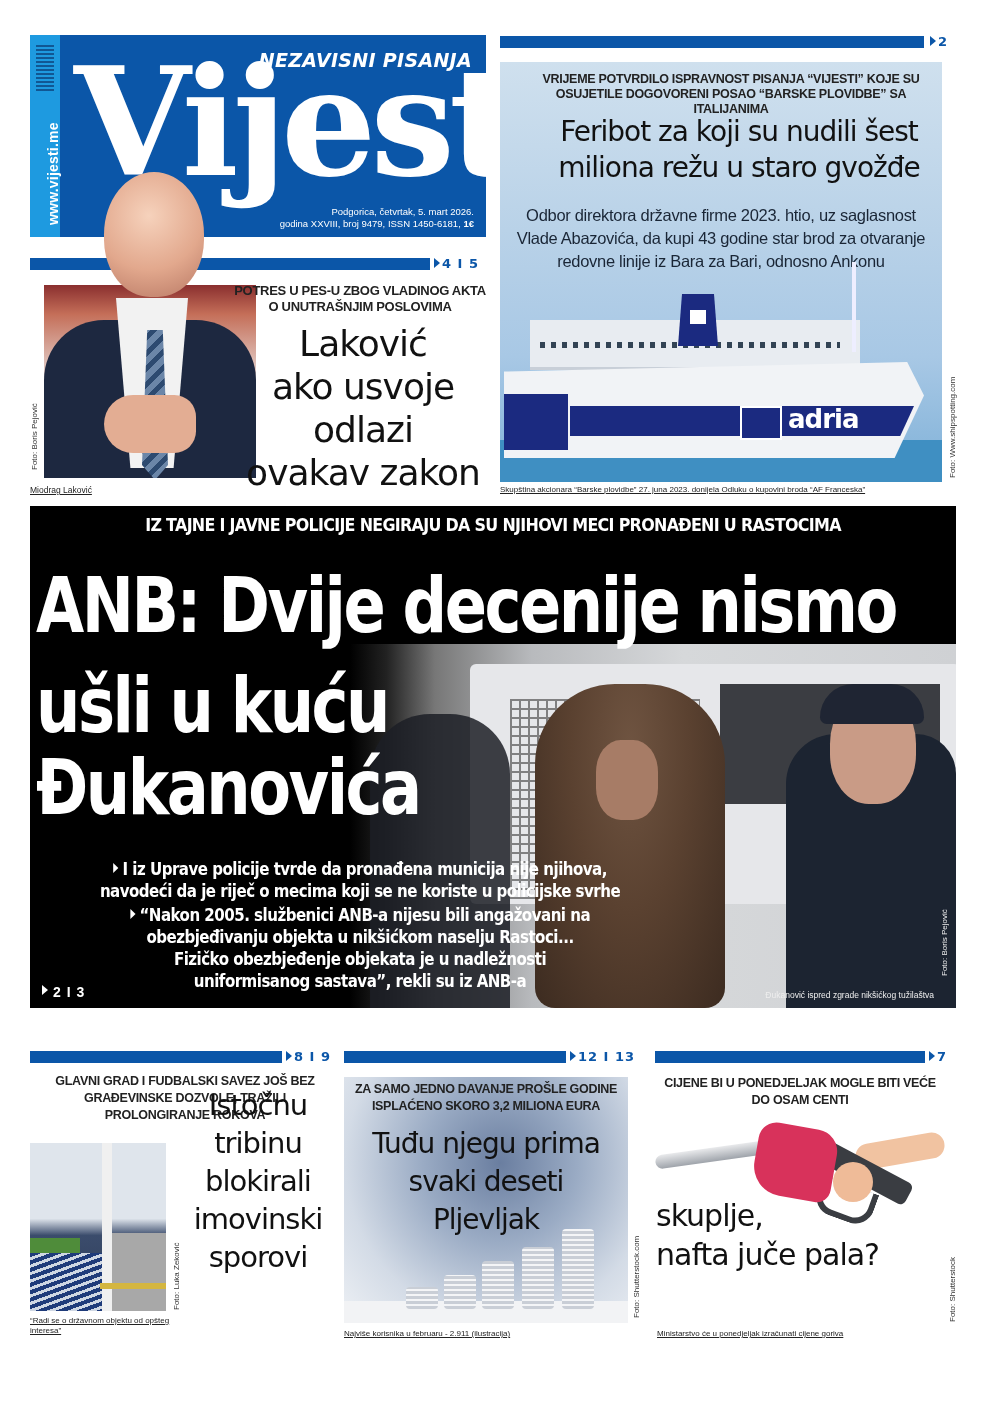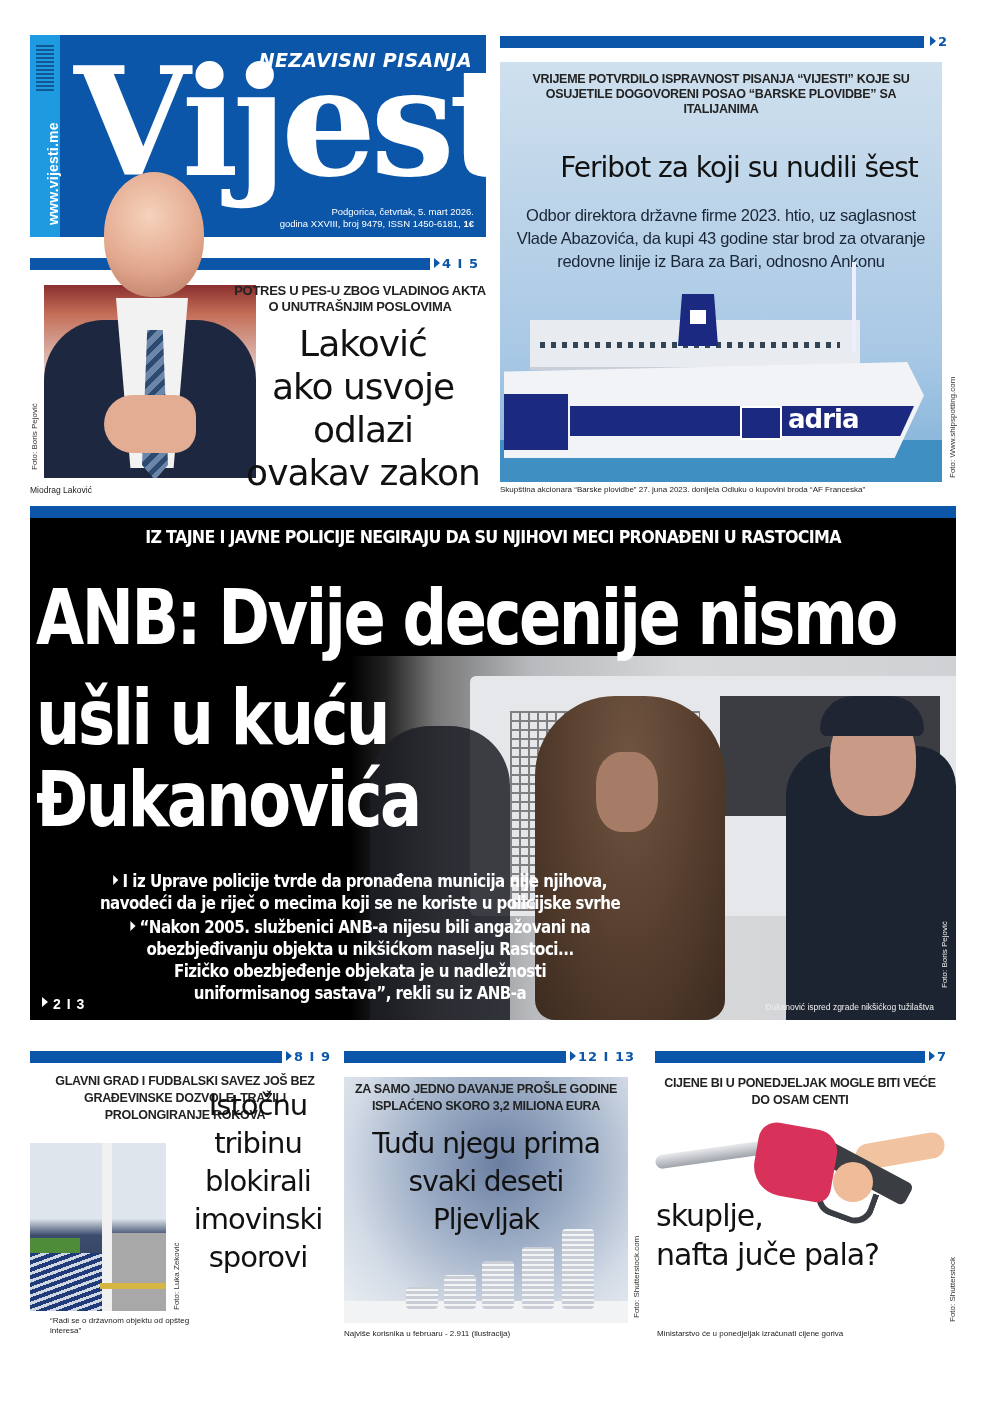--- a/index.html
+++ b/index.html
@@ -25,21 +25,21 @@
 
   
   #lakovic-photo { left: 44px; top: 170px; width: 212px; height: 308px; overflow: hidden; }
   #lakovic-photo .bg { position: absolute; left: 0; top: 115px; width: 212px; height: 193px; background: linear-gradient(180deg,#8a2f2f 0%,#c46e58 15%, #ededed 55%, #f4f4f4 100%); }
   #lakovic-photo .head { position: absolute; left: 60px; top: 2px; width: 100px; height: 125px; border-radius: 50% 50% 46% 46%; background: radial-gradient(circle at 45% 35%, #f6d2bc 0%, #e2a88d 55%, #b77763 100%); }
   #lakovic-photo .suit { position: absolute; left: 0; top: 150px; width: 212px; height: 160px; background: #1d2840; border-radius: 60px 60px 0 0; }
   #lakovic-photo .shirt { position: absolute; left: 72px; top: 128px; width: 72px; height: 170px; background: #f2f2f2; clip-path: polygon(0 0,100% 0,80% 100%,20% 100%); }
   #lakovic-photo .tie { position: absolute; left: 98px; top: 160px; width: 26px; height: 150px; background: repeating-linear-gradient(135deg,#6b86a8 0 6px,#2d4a70 6px 11px); clip-path: polygon(20% 0,80% 0,100% 90%,50% 100%,0 90%); }
   #lakovic-photo .hand { position: absolute; left: 60px; top: 225px; width: 92px; height: 58px; border-radius: 40px 30px 30px 40px; background: #e3ad93; }
   .photo-credit-v { position: absolute; transform-origin: 0 0; transform: rotate(-90deg); font-size: 8px; color: #333; white-space: nowrap; }
-  .caption { position: absolute; font-size: 8.5px; color: #222; line-height: 11px; }
+  .caption { position: absolute; font-size: 8.5px; color: #222; line-height: 11px; text-decoration: underline; }
 
   
   .kicker { position: absolute; font-family: "Liberation Sans", sans-serif; font-weight: bold; text-transform: uppercase; color: #222; font-size: 13px; line-height: 16px; text-align: center; letter-spacing: -0.3px; }
   .headline { position: absolute; font-family: "DejaVu Sans", sans-serif; color: #111; text-align: center; letter-spacing: -1px; }
 
   
   #ferry-box { left: 500px; top: 62px; width: 442px; height: 420px; background: linear-gradient(180deg,#cfe0ee 0%,#b9d2e8 40%,#a8c8e5 70%, #7fb1d8 100%); overflow: hidden; }
   #ferry-ship { position: absolute; left: 0; top: 240px; width: 484px; height: 180px; }
   .sea { position: absolute; left: 0; top: 138px; width: 442px; height: 42px; background: #3f8fc2; }
   .hull { position: absolute; left: 4px; top: 60px; width: 420px; height: 96px; background: #f1f3f6; clip-path: polygon(0 10%, 96% 0, 100% 35%, 93% 100%, 0 100%); }
@@ -47,21 +47,21 @@
   .bow-stripe { position: absolute; left: 4px; top: 92px; width: 64px; height: 56px; background: #1b2a80; }
   .superstructure { position: absolute; left: 30px; top: 18px; width: 330px; height: 50px; background: #e8ecf1; border-bottom: 3px solid #c8cfd8; }
   .windows { position: absolute; left: 40px; top: 40px; width: 300px; height: 6px; background: repeating-linear-gradient(90deg,#345 0 5px,transparent 5px 11px); }
   .funnel { position: absolute; left: 178px; top: -8px; width: 40px; height: 52px; background: #1b2a80; clip-path: polygon(10% 0,90% 0,100% 100%,0 100%); }
   .funnel::after { content: ""; position: absolute; left: 12px; top: 16px; width: 16px; height: 14px; background: #fff; }
   .mast { position: absolute; left: 352px; top: -40px; width: 4px; height: 90px; background: #eef; }
   .adria-logo { position: absolute; left: 240px; top: 104px; width: 42px; height: 34px; background: #1b2a80; border: 2px solid #fff; }
   .adria-text { position: absolute; left: 288px; top: 102px; color: #fff; font-weight: bold; font-size: 26px; font-family: "DejaVu Sans", sans-serif; letter-spacing: -1px; }
 
   
-  #anb-box { left: 30px; top: 518px; width: 926px; height: 502px; background: #000; overflow: hidden; }
+  #anb-box { left: 30px; top: 506px; width: 926px; height: 502px; background: #000; overflow: hidden; }
   #anb-photo { position: absolute; left: 320px; top: 138px; width: 606px; height: 364px; background: linear-gradient(90deg, #000 0%, #222 6%, #777 14%, #b8babd 30%, #d6d8da 55%, #cfd1d4 100%); }
   #anb-photo .van { position: absolute; left: 120px; top: 20px; width: 490px; height: 240px; background: #e6e7ea; border-radius: 6px; }
   #anb-photo .grid { position: absolute; left: 160px; top: 55px; width: 190px; height: 200px; background: repeating-linear-gradient(0deg,#555 0 2px,transparent 2px 9px), repeating-linear-gradient(90deg,#555 0 2px,transparent 2px 9px); opacity: .7; }
   #anb-photo .win { position: absolute; left: 370px; top: 40px; width: 220px; height: 120px; background: #3b3d42; }
   #anb-photo .hoodie { position: absolute; left: 185px; top: 40px; width: 190px; height: 324px; background: radial-gradient(ellipse at 50% 20%, #6f5441 0%, #5a4130 45%, #3c2b20 100%); border-radius: 80px 80px 20px 20px; }
   #anb-photo .face { position: absolute; left: 246px; top: 96px; width: 62px; height: 80px; background: #a77c66; border-radius: 40%; }
   #anb-photo .officer { position: absolute; left: 436px; top: 90px; width: 170px; height: 274px; background: #1c2431; border-radius: 50px 40px 0 0; }
   #anb-photo .officer-head { position: absolute; left: 480px; top: 50px; width: 86px; height: 110px; background: #c99b86; border-radius: 45%; }
   #anb-photo .cap { position: absolute; left: 470px; top: 40px; width: 104px; height: 40px; background: #1f2533; border-radius: 50px 50px 10px 10px; }
   #anb-photo .leftguy { position: absolute; left: 20px; top: 70px; width: 140px; height: 294px; background: #1c1f26; border-radius: 60px 60px 0 0; opacity: .85; }
@@ -112,23 +112,24 @@
   <div id="dateline">
     <div>Podgorica, četvrtak, 5. mart 2026.</div>
     <div><span>godina XXVIII, broj 9479, ISSN 1450-6181,</span> <b>1€</b></div>
   </div>
 </div>
 
 <div class="rule" style="left:500px; top:36px; width:424px;"></div>
 <div class="pageref" style="left:930px; top:35px;"><span class="arrow"></span><span>2</span></div>
 
 <div id="ferry-box" class="abs">
-  <div class="kicker" style="left:14px; top:10px; width:414px; font-size:12.5px; line-height:15px;">VRIJEME POTVRDILO ISPRAVNOST PISANJA “VIJESTI” KOJE SU OSUJETILE DOGOVORENI POSAO “BARSKE PLOVIDBE” SA ITALIJANIMA</div>
-  <div class="headline" style="left:0; top:52px; width:478px; font-size:28px; line-height:36px;margin-top:36px;">
+  <div class="kicker" style="left:24px; top:10px; width:414px; font-size:12.5px; line-height:15px;">VRIJEME POTVRDILO ISPRAVNOST PISANJA “VIJESTI” KOJE SU OSUJETILE DOGOVORENI POSAO “BARSKE PLOVIDBE” SA ITALIJANIMA</div>
+  <div class="headline" style="left:0; top:52px; width:478px; font-size:28px; line-height:36px;">
     <div>Feribot za koji su nudili šest</div>
+    <div>miliona režu u staro gvožđe</div>
   </div>
   <div class="abs" style="left:16px; top:142px; width:410px; text-align:center; font-size:16.5px; line-height:23px; color:#1a2636; letter-spacing:-0.3px;">Odbor direktora državne firme 2023. htio, uz saglasnost Vlade Abazovića, da kupi 43 godine star brod za otvaranje redovne linije iz Bara za Bari, odnosno Ankonu</div>
   <div id="ferry-ship">
     <div class="sea"></div>
     <div class="superstructure"></div>
     <div class="windows"></div>
     <div class="funnel"></div>
     <div class="mast"></div>
     <div class="hull"></div>
     <div class="bow-stripe"></div>
@@ -200,21 +201,21 @@
 <div class="pageref" style="left:286px; top:1050px;"><span class="arrow"></span><span>8 I 9</span></div>
 <div class="kicker" style="left:40px; top:1073px; width:290px; font-size:12.5px; line-height:17px;">GLAVNI GRAD I FUDBALSKI SAVEZ JOŠ BEZ GRAĐEVINSKE DOZVOLE, TRAŽILI PROLONGIRANJE ROKOVA</div>
 <div id="stadium-photo" class="abs">
   <div class="pitch"></div>
   <div class="seats"></div>
   <div class="pole"></div>
   <div class="wall"></div>
   <div class="rail"></div>
 </div>
 <div class="photo-credit-v" style="left:172px; top:1310px;">Foto: Luka Zeković</div>
-<div class="caption" style="left:30px; top:1316px; width:140px; font-size:8px; line-height:10px;margin-left:20px;">“Radi se o državnom objektu od opšteg interesa”</div>
+<div class="caption" style="left:30px; top:1316px; width:140px; font-size:8px; line-height:10px;">“Radi se o državnom objektu od opšteg interesa”</div>
 <div class="headline" style="left:188px; top:1086px; width:140px; font-size:29px; line-height:38px;">
   <div>Istočnu</div>
   <div>tribinu</div>
   <div>blokirali</div>
   <div>imovinski</div>
   <div>sporovi</div>
 </div>
 
 <div class="rule" style="left:344px; top:1051px; width:222px;"></div>
 <div class="pageref" style="left:570px; top:1050px;"><span class="arrow"></span><span>12 I 13</span></div>

